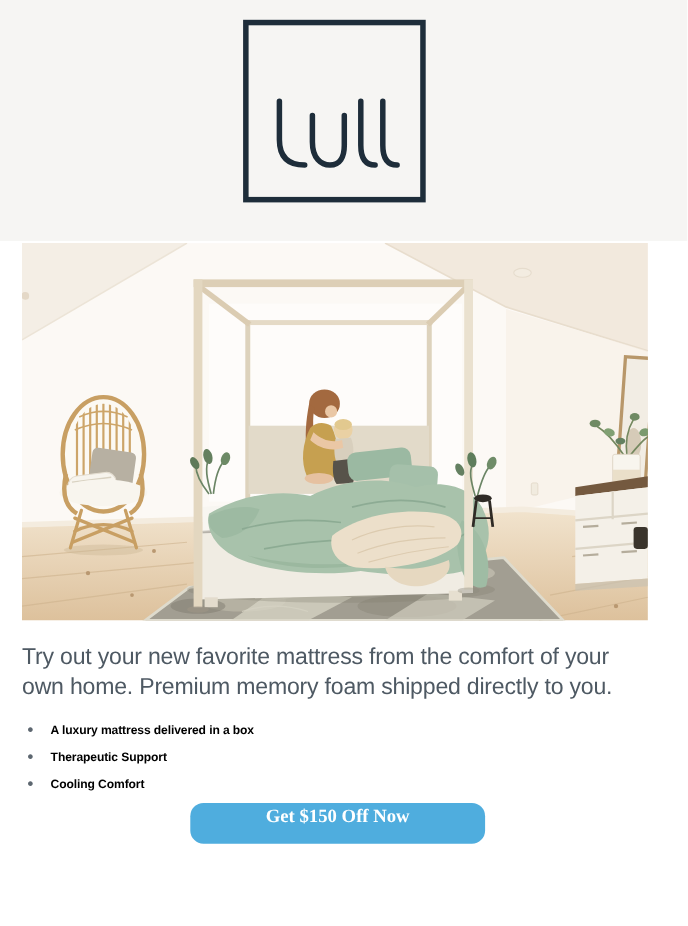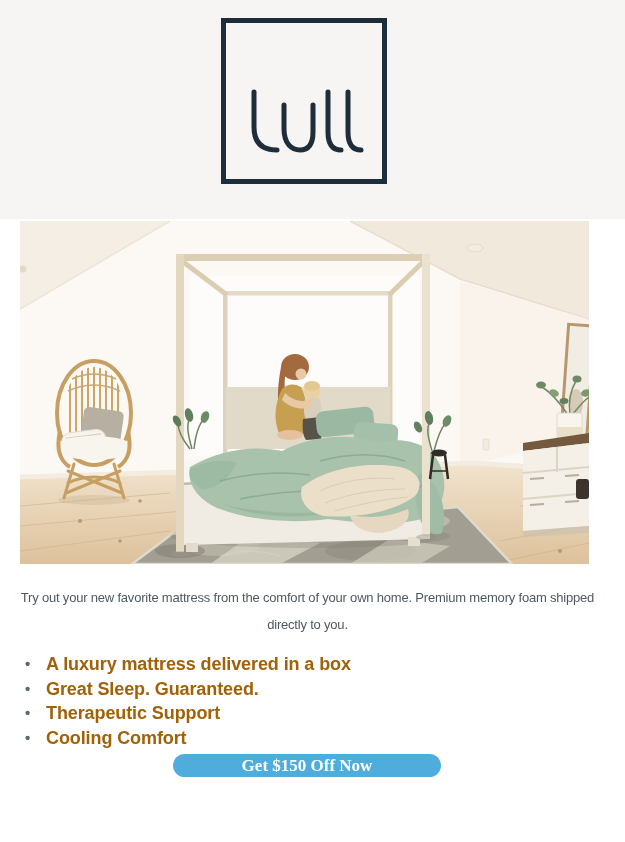--- a/index.html
+++ b/index.html
@@ -11,35 +11,35 @@
   .header{height:219px;background:#f6f5f3;position:relative;}
   .logo-box{
     position:absolute;left:221px;top:18px;
     width:156px;height:156px;border:5px solid #1e2d3a;
   }
   .logo-box svg{position:absolute;left:22px;top:66px;}
   .sr-only{position:absolute;width:1px;height:1px;overflow:hidden;clip:rect(0 0 0 0);white-space:nowrap;}
   .hero{margin:2px 0 0 20px;width:569px;height:343px;line-height:0;}
   .intro{
     margin:20px 20px 0 20px;width:585px;box-sizing:border-box;padding-right:10px;
-    font-size:13px;line-height:27px;letter-spacing:-0.2px;
-    color:#4e5963;font-weight:bold;font-weight:normal;text-align:center;
+    font-size:21px;line-height:27px;letter-spacing:-0.2px;
+    color:#4e5963;font-weight:bold;font-weight:normal;
   }
   .bullets{margin:18px 0 0 20px;padding:0;list-style:none;}
   .bullets li{
     position:relative;padding-left:26px;margin-bottom:8px;
-    font-size:18px;line-height:16.5px;font-weight:bold;
-    color:#a16207;letter-spacing:-0.1px;
+    font-size:11px;line-height:16.5px;font-weight:bold;
+    color:#000000;letter-spacing:-0.1px;
   }
   .bullets li::before{
     content:"\2022";position:absolute;left:5px;top:0;
     color:#5d6770;font-size:15px;
   }
   .cta{
-    display:block;margin:4px 0 0 173px;width:268px;height:23px;
+    display:block;margin:4px 0 0 173px;width:268px;height:37px;
     background:#4fadde;border:none;border-radius:12px;
     color:#ffffff;font-family:"Liberation Serif",serif;font-weight:bold;
     font-size:17px;line-height:23px;text-align:center;text-decoration:none;
     cursor:pointer;
   }
 </style>
 </head>
 <body>
 
 <div class="header">
@@ -247,18 +247,17 @@
   </g>
 
   <rect x="463" y="218" width="6" height="11" rx="1.5" fill="#f1ebdf" stroke="#d6ccba" stroke-width="0.5"></rect>
 </svg>
 </div>
 
 <p class="intro">Try out your new favorite mattress from the comfort of your own home. Premium memory foam shipped directly to you.</p>
 
 <ul class="bullets">
   <li>A luxury mattress delivered in a box</li>
-  <li>Great Sleep. Guaranteed.</li>
   <li>Therapeutic Support</li>
   <li>Cooling Comfort</li>
 </ul>
 
 <a href="#" class="cta">Get $150 Off Now</a>
 
 </body></html>

